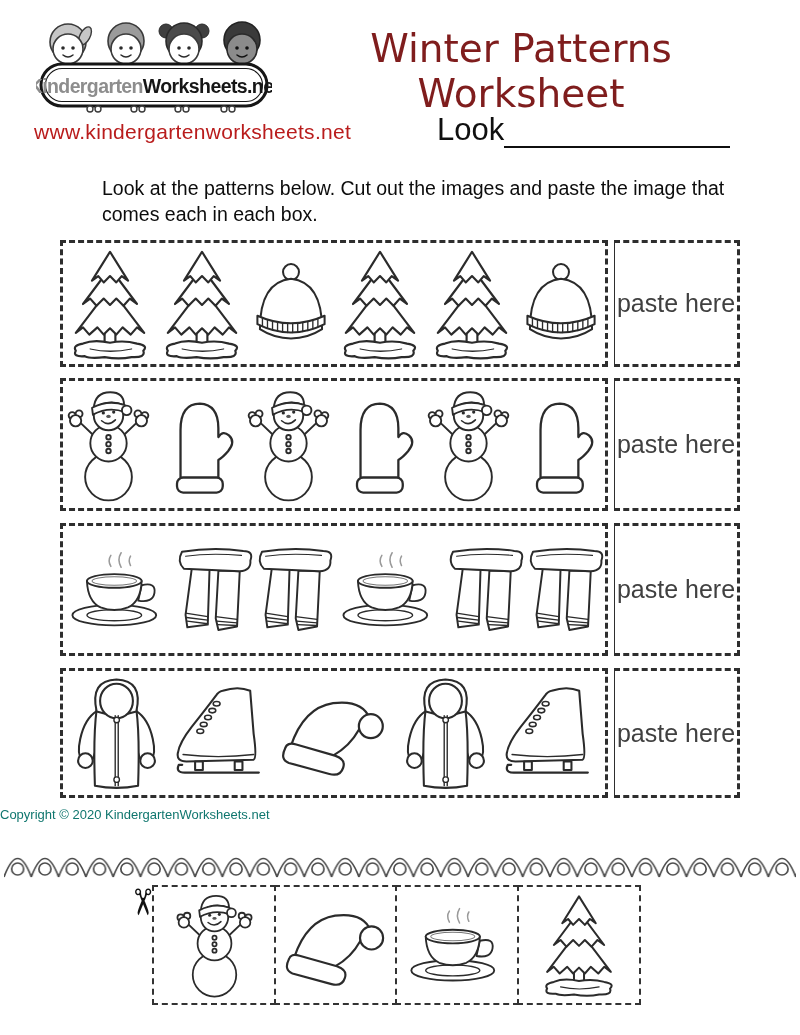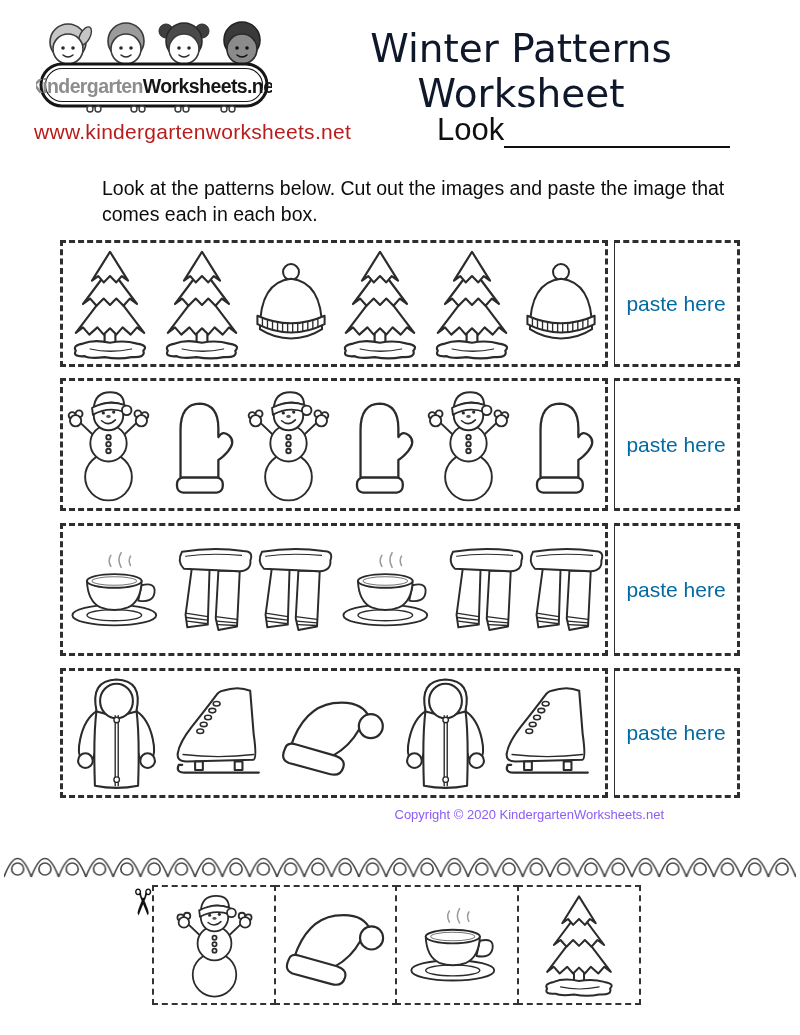--- a/index.html
+++ b/index.html
@@ -3,41 +3,41 @@
 <meta charset="utf-8">
 <style>
   html,body{margin:0;padding:0;background:#e8e8e8;}
   .page{position:relative;width:800px;height:1035px;background:#ffffff;margin:0 auto;
         font-family:"Liberation Sans",sans-serif;overflow:hidden;color:#111;}
 
   
   .logo-wrap{position:absolute;left:36px;top:12px;width:236px;}
   .logo-url{position:absolute;left:34px;top:120px;width:240px;font-size:21px;color:#b91c1c;letter-spacing:.3px;}
   .title{position:absolute;left:288px;top:26px;width:466px;text-align:center;
-         font-family:"DejaVu Sans",sans-serif;font-size:39px;font-weight:500;color:#0f172a;}
+         font-family:"DejaVu Sans",sans-serif;font-size:39px;font-weight:500;color:#7f1d1d;}
   .name-row{position:absolute;left:437px;top:110px;font-size:31px;color:#0f0f0f;display:flex;align-items:flex-end;}
   .name-line{display:inline-block;width:226px;border-bottom:2.4px solid #0f0f0f;height:36px;}
 
   .instructions{position:absolute;left:102px;top:176px;width:640px;font-size:19.5px;line-height:1.32;color:#0c0c0c;}
 
   
   .row{position:absolute;left:60px;width:680px;display:flex;}
   .row1{top:240px;height:127px;}
   .row2{top:378px;height:133px;}
   .row3{top:523px;height:133px;}
   .row4{top:668px;height:130px;}
   .pattern-box{width:548px;box-sizing:border-box;border:3px dashed #2e2e2e;
                display:flex;align-items:center;justify-content:space-evenly;background:#fff;}
   .paste-box{width:126px;margin-left:6px;box-sizing:border-box;border:3px dashed #2e2e2e;border-left:1.8px solid #2e2e2e;
              display:flex;align-items:center;justify-content:center;background:#fff;}
-  .paste-box span{font-size:21px;color:#0369a1;}
+  .paste-box span{font-size:25px;color:#404040;}
 
   
-  .copyright{position:absolute;left:0;top:806px;width:664px;text-align:right;
-             font-size:13px;line-height:1.35;color:#8b5cf6;}
+  .copyright{position:absolute;left:0;top:806px;width:664px;text-align:left;
+             font-size:13px;line-height:1.35;color:#0f766e;}
   .scallop{position:absolute;left:4px;top:851px;}
 
   
   .cutouts{position:absolute;left:152px;top:885px;display:flex;}
   .cut-box{width:124px;height:120px;box-sizing:border-box;border:2.5px dashed #333;
            display:flex;align-items:center;justify-content:center;background:#fff;}
   .cut-box + .cut-box{margin-left:-2.5px;}
   .scissors{position:absolute;left:127px;top:884px;font-size:36px;color:#111;
             transform:rotate(90deg);transform-origin:center;line-height:1;}
 

